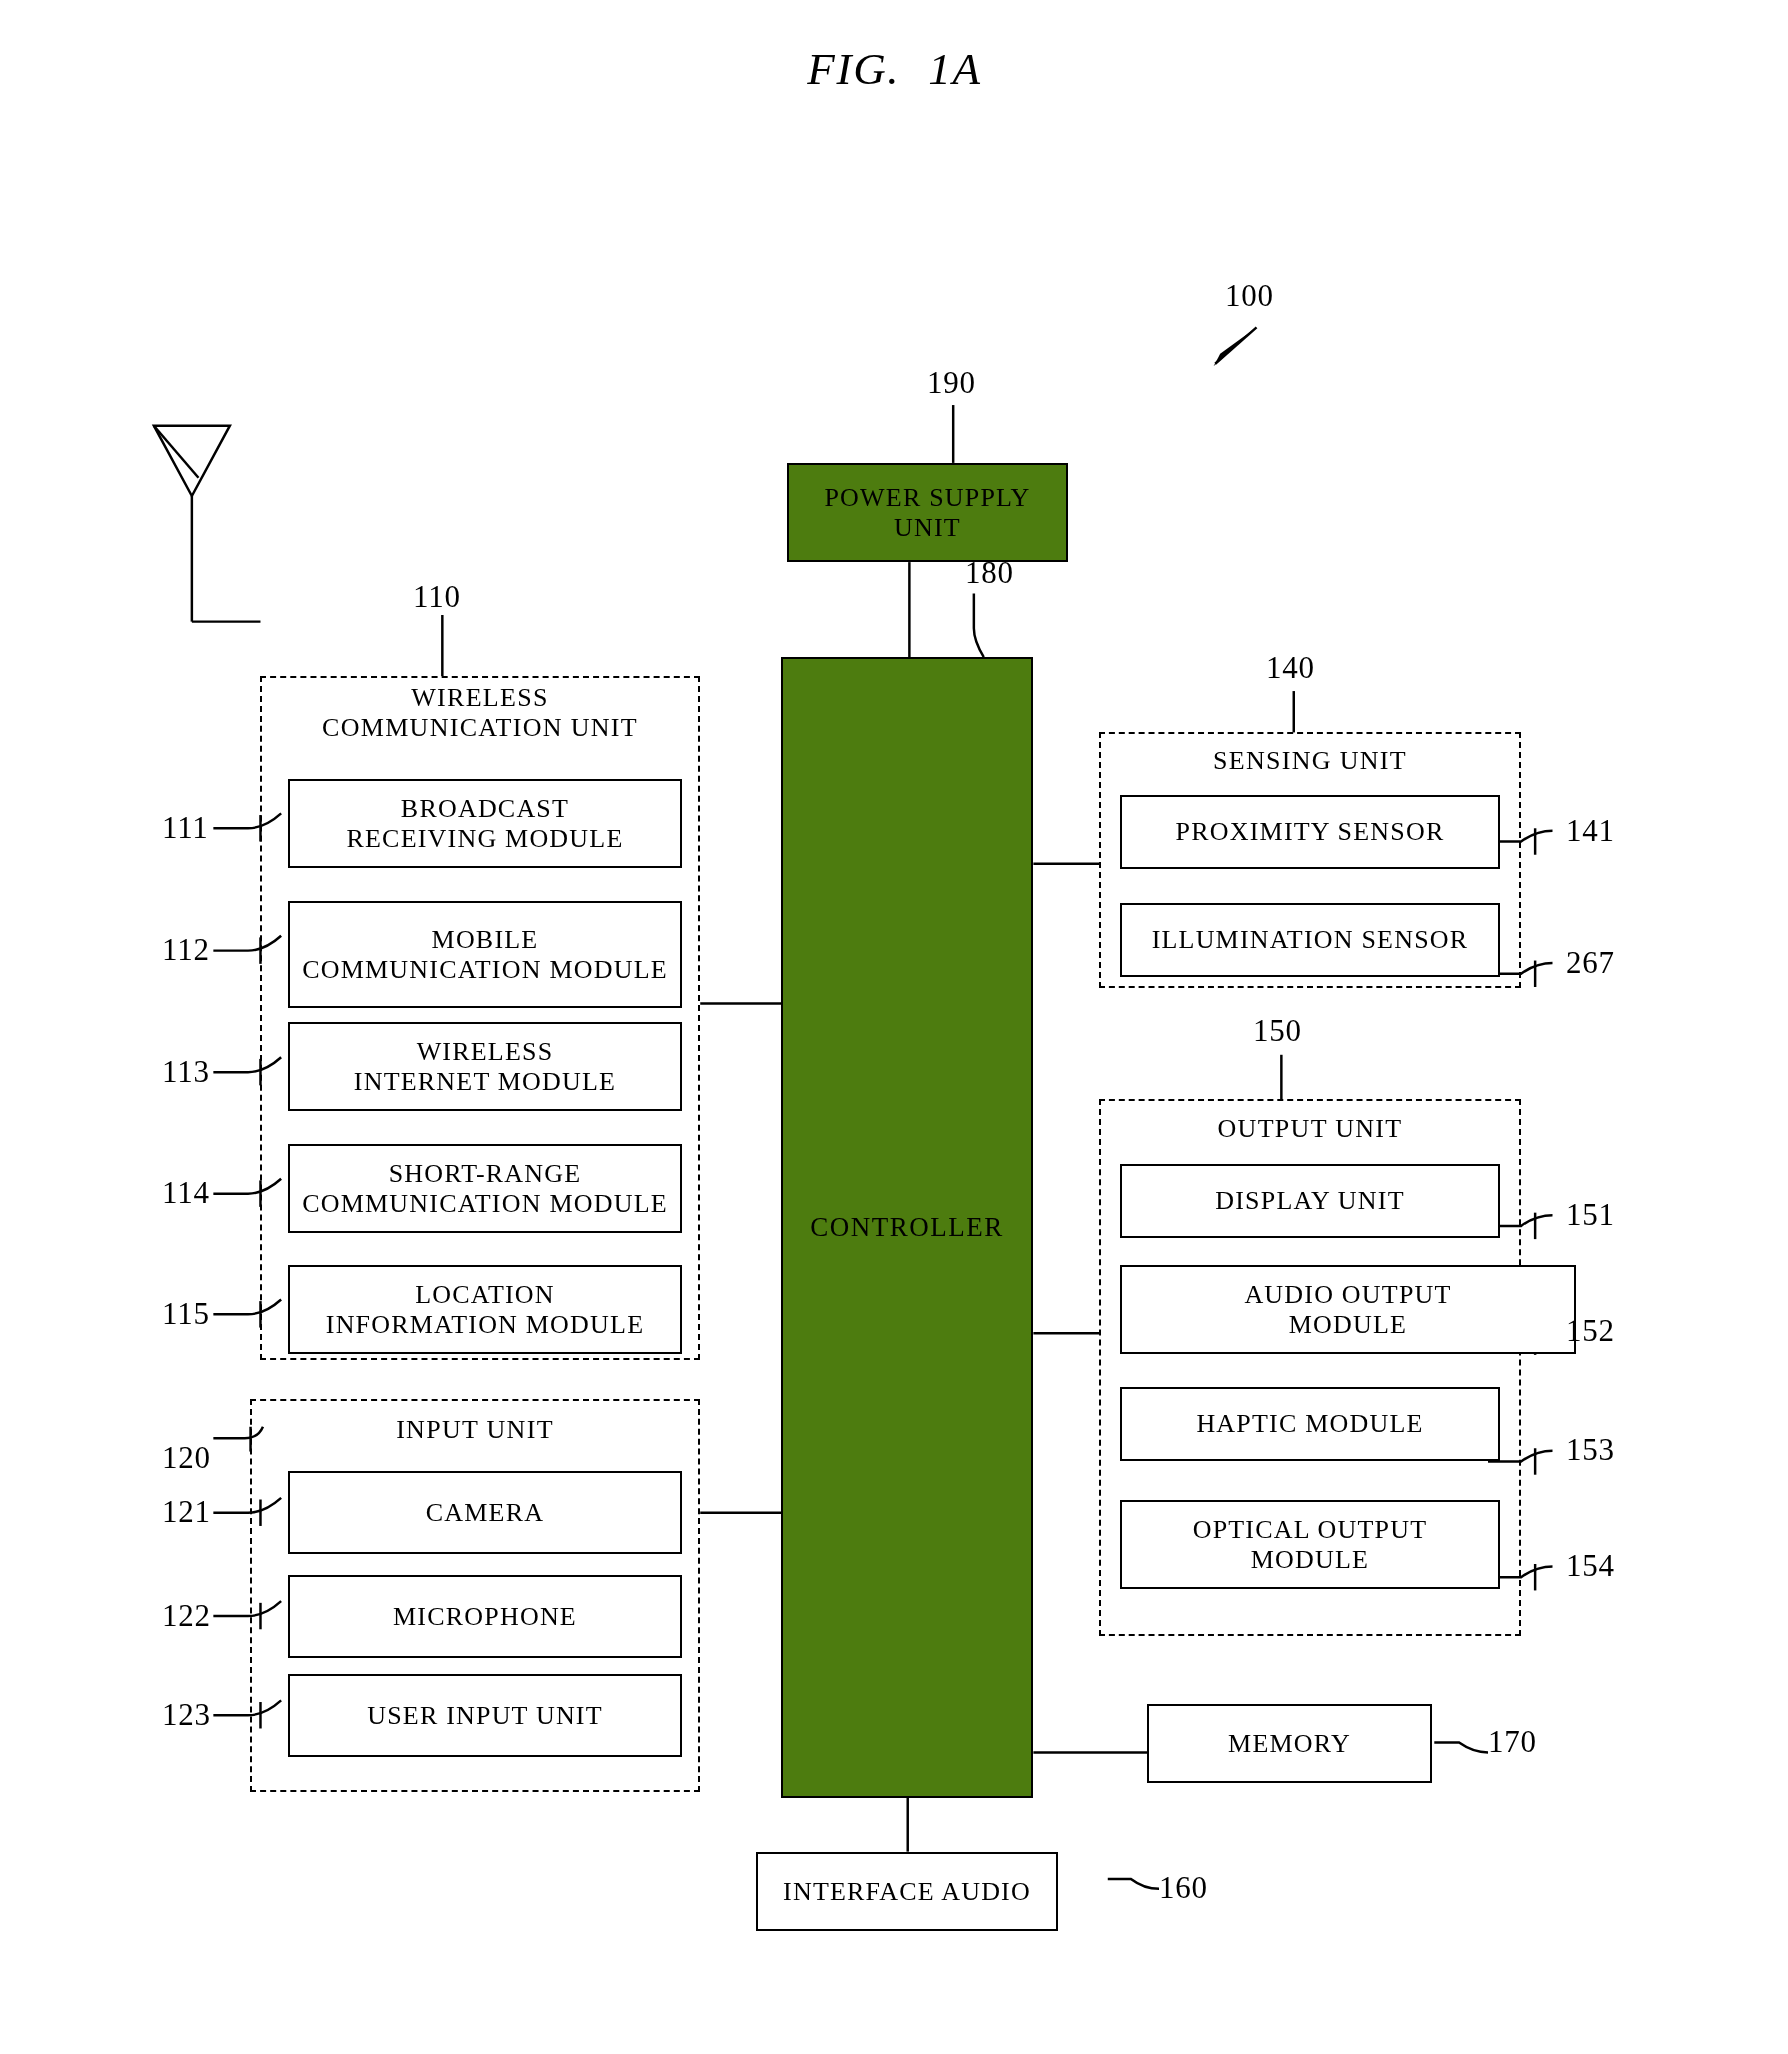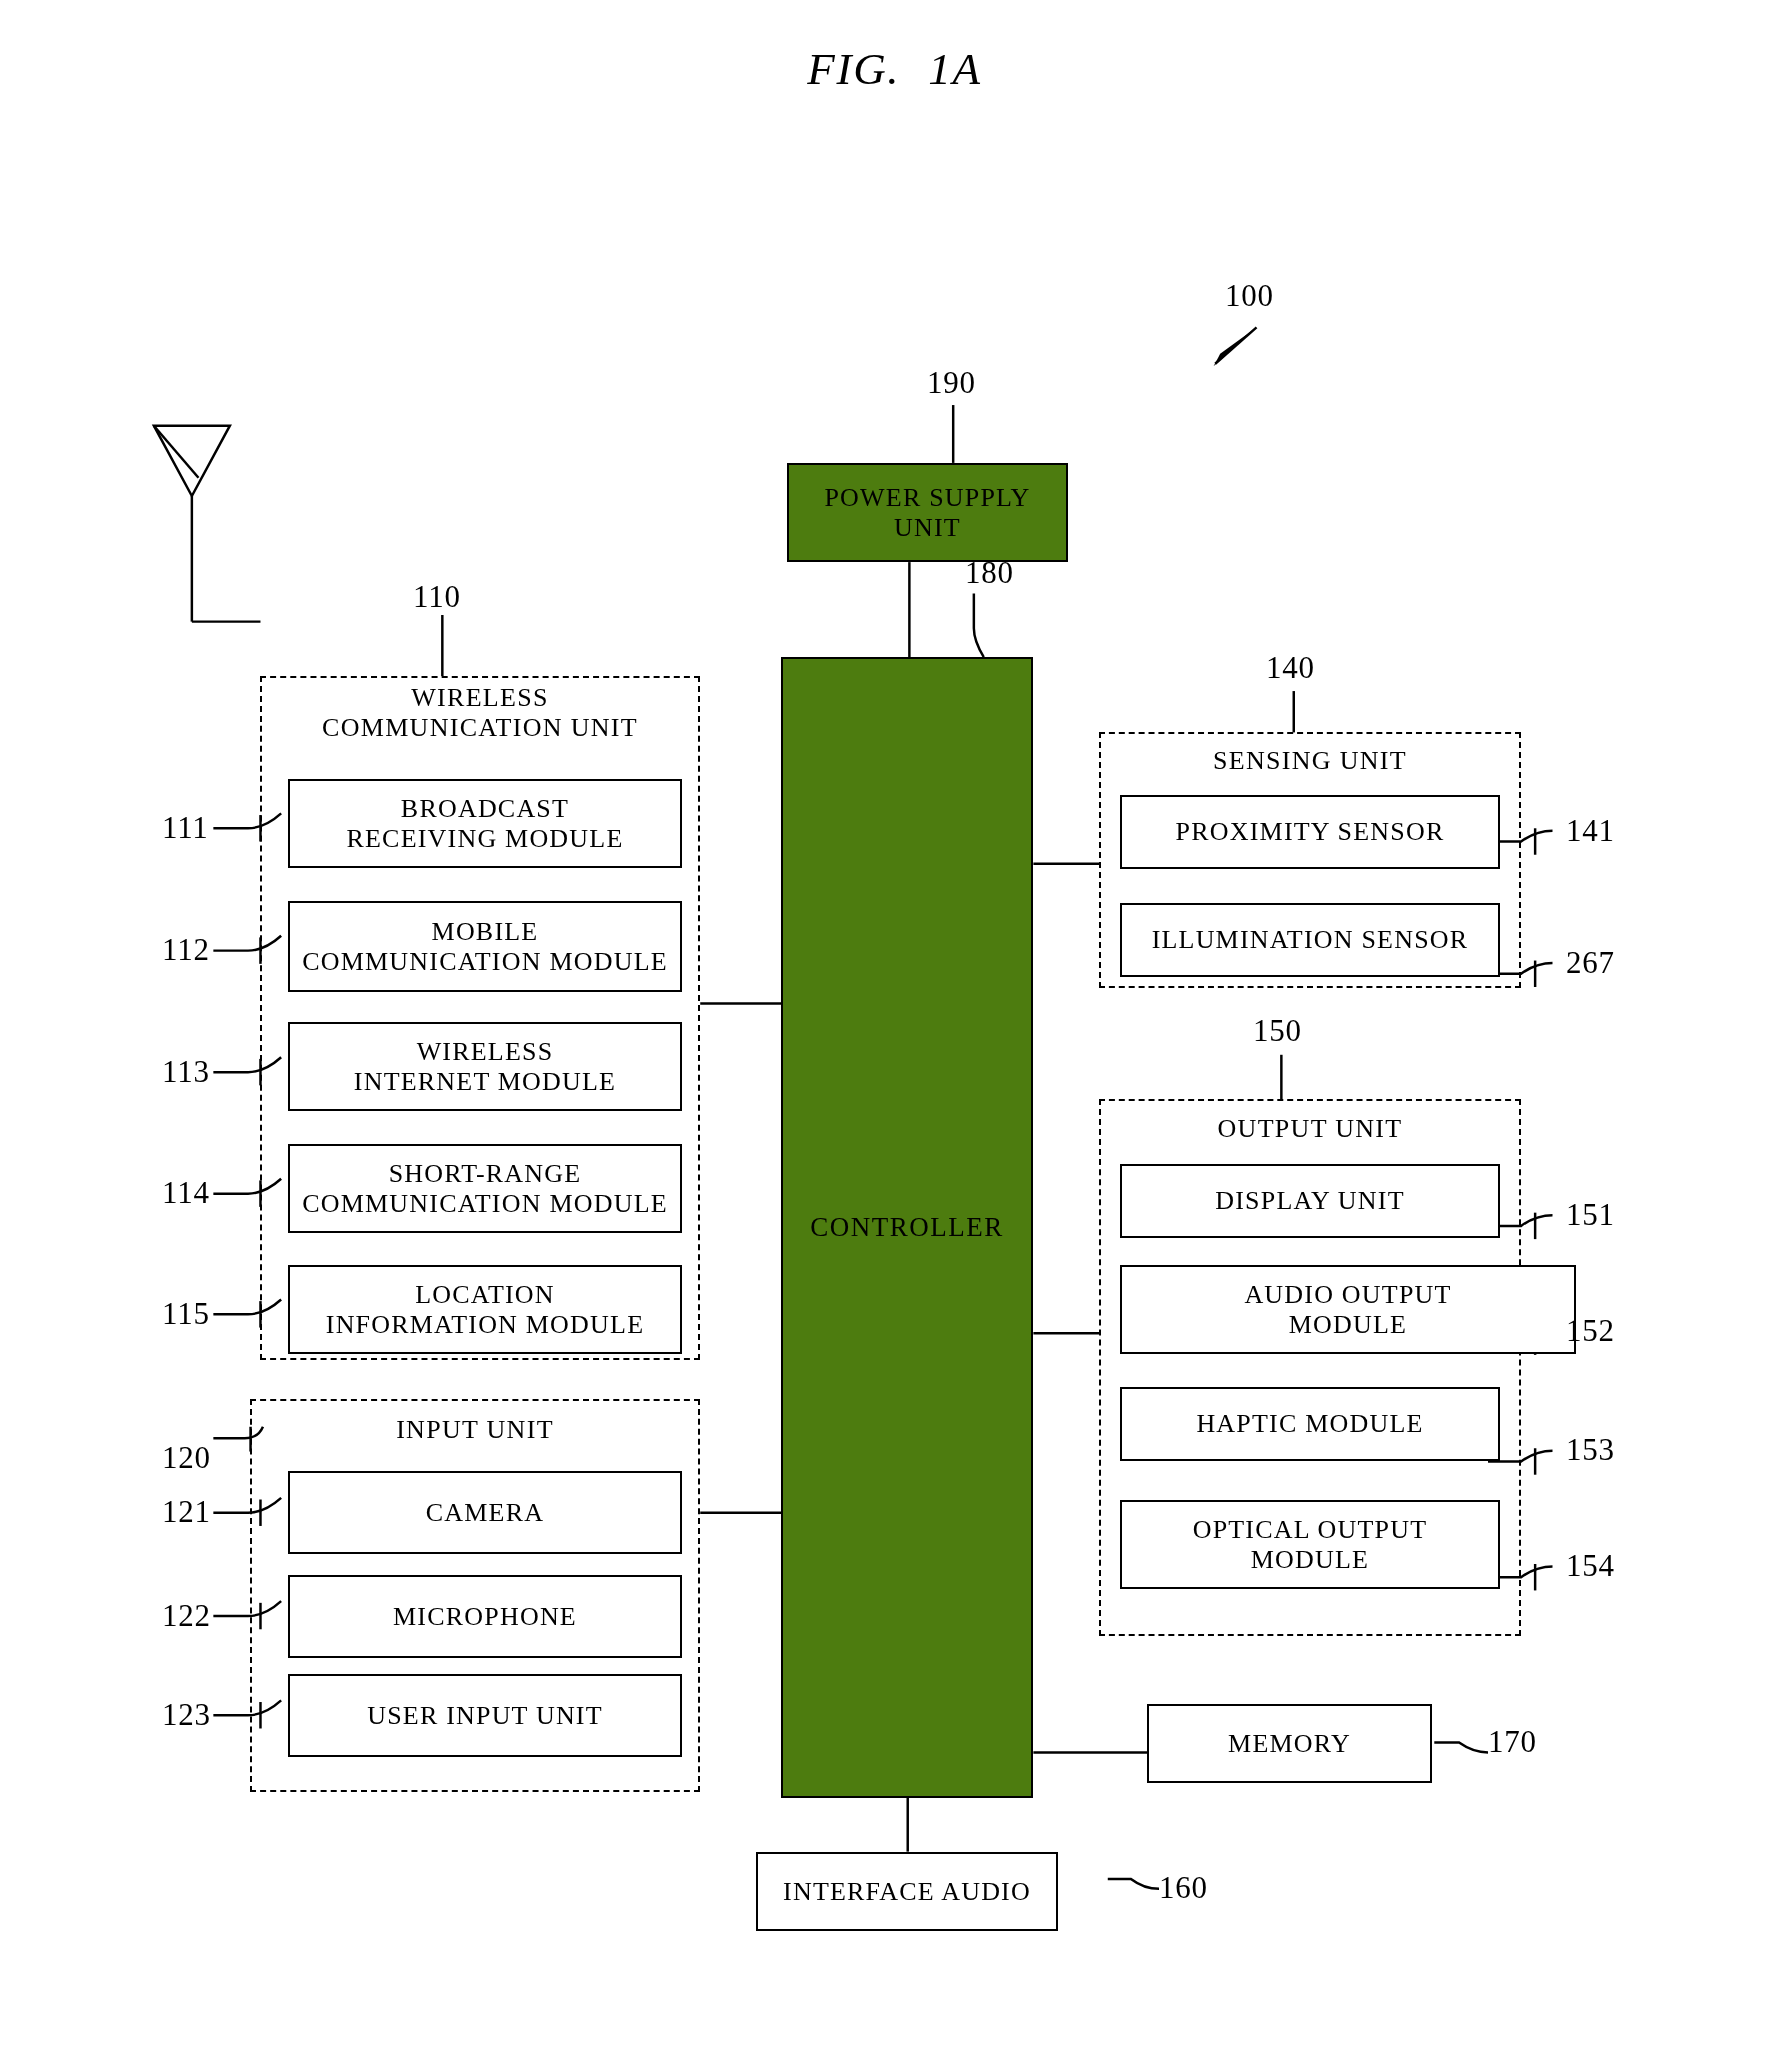--- a/index.html
+++ b/index.html
@@ -182,21 +182,21 @@
 <div class="ref" style="left:413px; top:579px;">110</div>
 <div class="dashbox" style="left:260px; top:676px; width:440px; height:684px;"></div>
 <div class="lbl two-line" style="left:260px; top:683px; width:440px;">WIRELESS
 COMMUNICATION UNIT</div>
 
 <div class="ref" style="left:162px; top:810px;">111</div>
 <div class="modbox two-line" style="left:288px; top:779px; width:394px; height:89px;">BROADCAST
 RECEIVING MODULE</div>
 
 <div class="ref" style="left:162px; top:932px;">112</div>
-<div class="modbox two-line" style="left:288px; top:901px; width:394px; height:91px;">MOBILE
+<div class="modbox two-line" style="left:288px; top:901px; width:394px; height:107px;">MOBILE
 COMMUNICATION MODULE</div>
 
 <div class="ref" style="left:162px; top:1054px;">113</div>
 <div class="modbox two-line" style="left:288px; top:1022px; width:394px; height:89px;">WIRELESS
 INTERNET MODULE</div>
 
 <div class="ref" style="left:162px; top:1175px;">114</div>
 <div class="modbox two-line" style="left:288px; top:1144px; width:394px; height:89px;">SHORT-RANGE
 COMMUNICATION MODULE</div>
 

